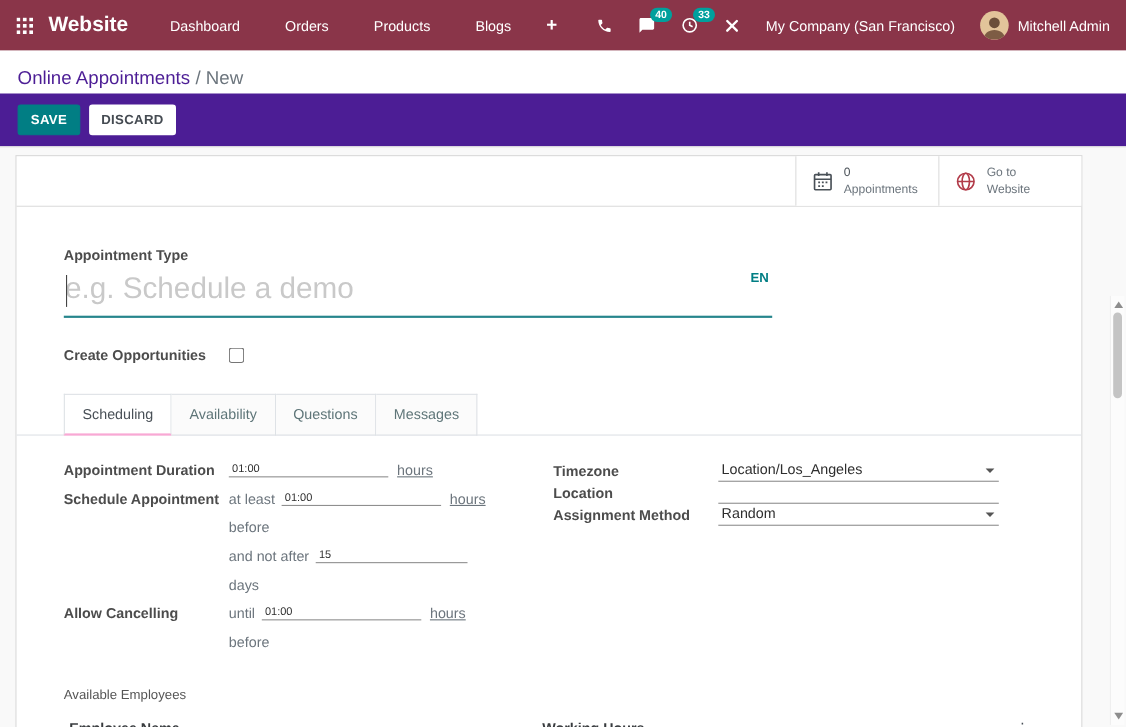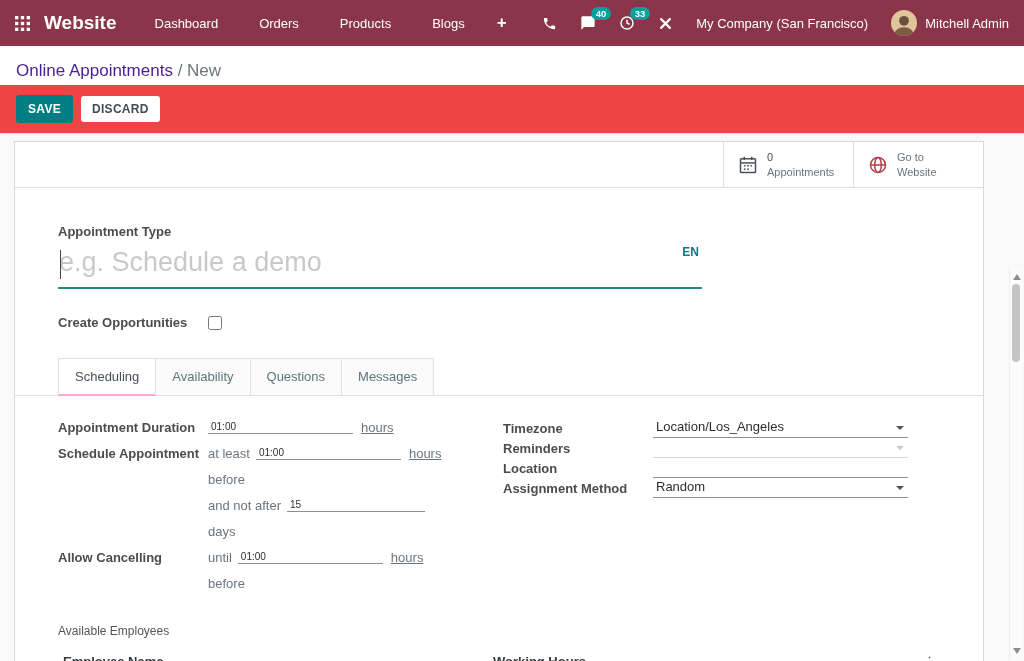--- a/index.html
+++ b/index.html
@@ -19,21 +19,21 @@
   .badge { position:absolute; top:-8px; left:11px; background:#00a09d; color:#fff; font-size:9.5px; font-weight:bold; border-radius:8px; padding:1.5px 4.5px; line-height:1; }
   .company { font-size:13px; cursor:pointer; }
   .user-wrap { display:flex; align-items:center; gap:8px; cursor:pointer; }
   .avatar { width:26px; height:26px; border-radius:50%; background:#e2c49a; overflow:hidden; display:flex; align-items:flex-end; justify-content:center; }
   .user-name { font-size:13px; }
 
   
   .breadcrumb-row { padding:15px 16px 4px; font-size:17px; background:#fff; }
   .bc-parent { color:#4c1d95; cursor:pointer; }
   .bc-sep, .bc-current { color:#6c757d; }
-  .actions-row { padding:10px 16px 13px; background:#ef4444; display:flex; gap:8px; align-items:center; }
+  .actions-row { padding:10px 16px 13px; background:#4c1d95; display:flex; gap:8px; }
   .btn-save { background:#017e84; color:#fff; border:1px solid #017e84; font-size:12px; font-weight:bold; letter-spacing:.3px; padding:6px 11px; border-radius:3px; cursor:pointer; font-family:inherit; }
   .btn-discard { background:#fff; color:#454b52; border:none; font-size:12px; font-weight:bold; letter-spacing:.3px; padding:6px 11px; border-radius:3px; cursor:pointer; font-family:inherit; }
 
   
   .content { position:absolute; top:133px; left:0; right:0; bottom:0; background:#f9f9f9; border-top:1px solid #e2e2e2; }
   .sheet { position:absolute; top:7px; left:14px; width:970px; height:980px; background:#fff; border:1px solid #d9d9d9; }
 
   .stat-row { height:46px; border-bottom:1px solid #ddd; display:flex; justify-content:flex-end; }
   .stat-btn { display:flex; align-items:center; gap:9px; padding:0 14px; border-left:1px solid #ddd; min-width:130px; cursor:pointer; background:#fff; }
   .stat-text { font-size:11px; color:#6c757d; line-height:1.3; }
@@ -267,27 +267,20 @@
 
         <div class="col-right">
           <div class="f-row">
             <span class="f-label">Timezone</span>
             <span class="select-box">
               <span>Location/Los_Angeles</span>
               <span class="select-caret"></span>
             </span>
           </div>
           <div class="f-row">
-            <span class="f-label">Reminders</span>
-            <span class="select-box light">
-              <span></span>
-              <span class="select-caret"></span>
-            </span>
-          </div>
-          <div class="f-row">
             <span class="f-label">Location</span>
             <span class="input-line"></span>
           </div>
           <div class="f-row">
             <span class="f-label">Assignment Method</span>
             <span class="select-box">
               <span>Random</span>
               <span class="select-caret"></span>
             </span>
           </div>

